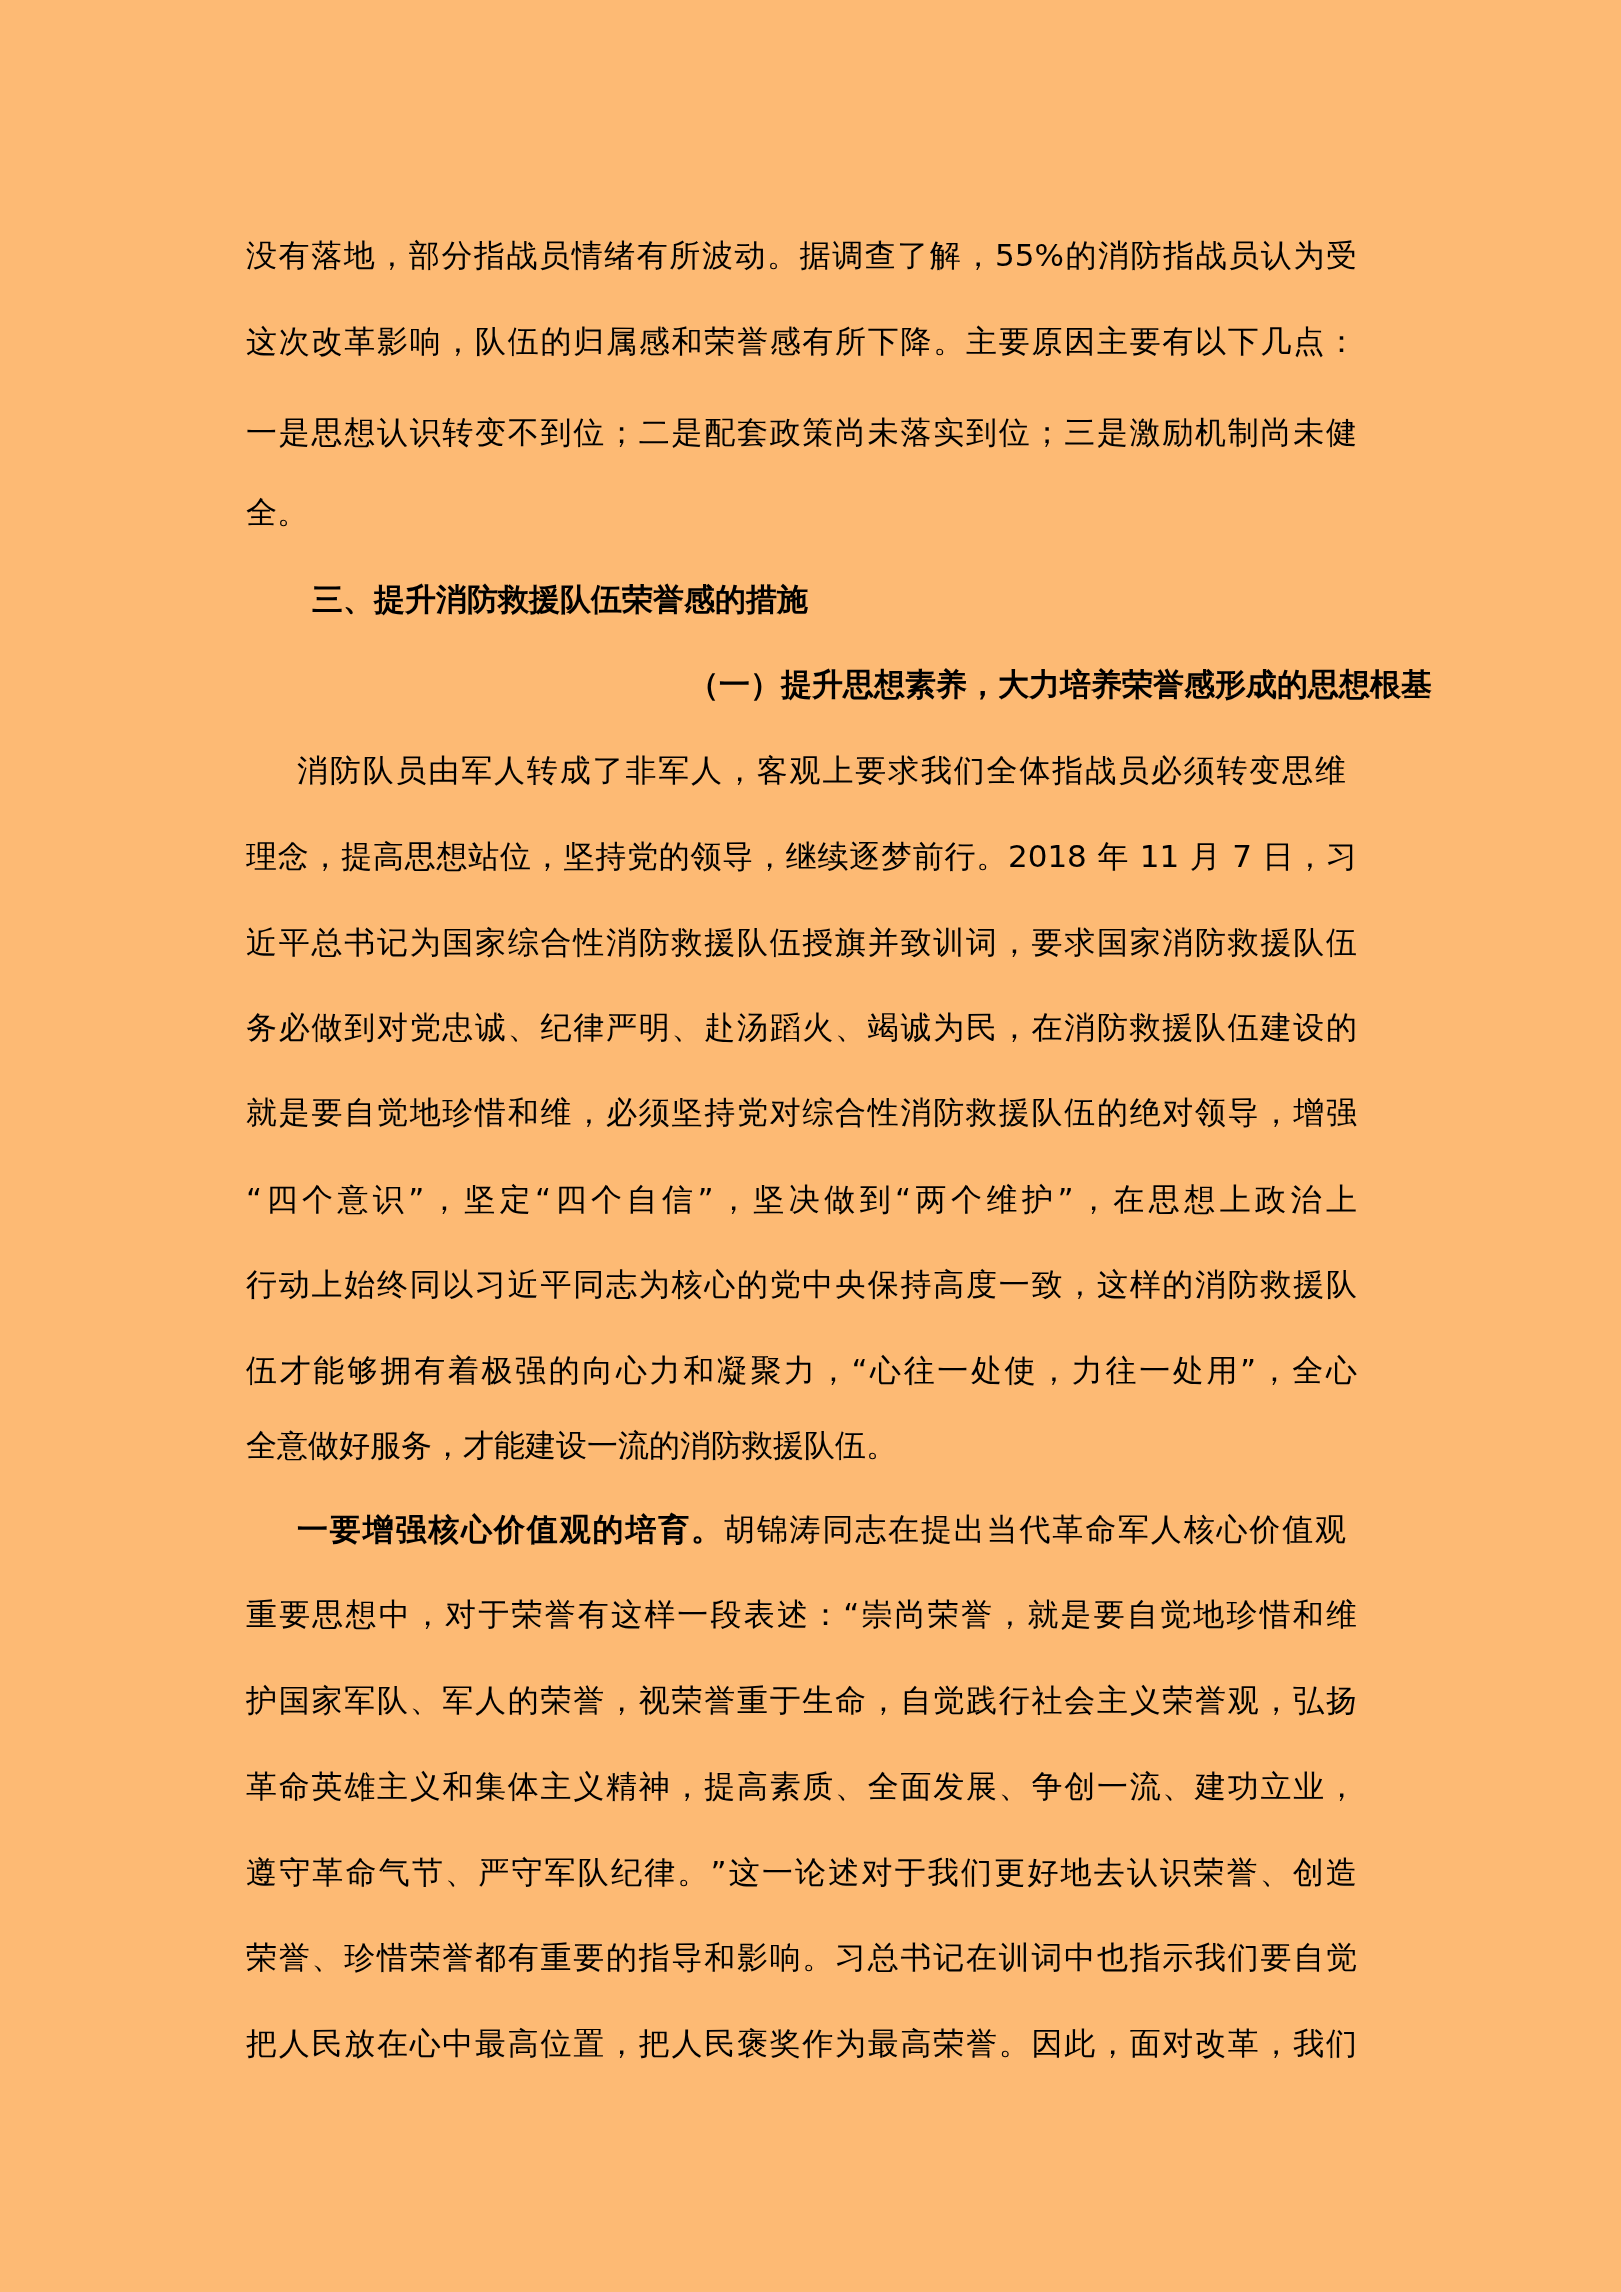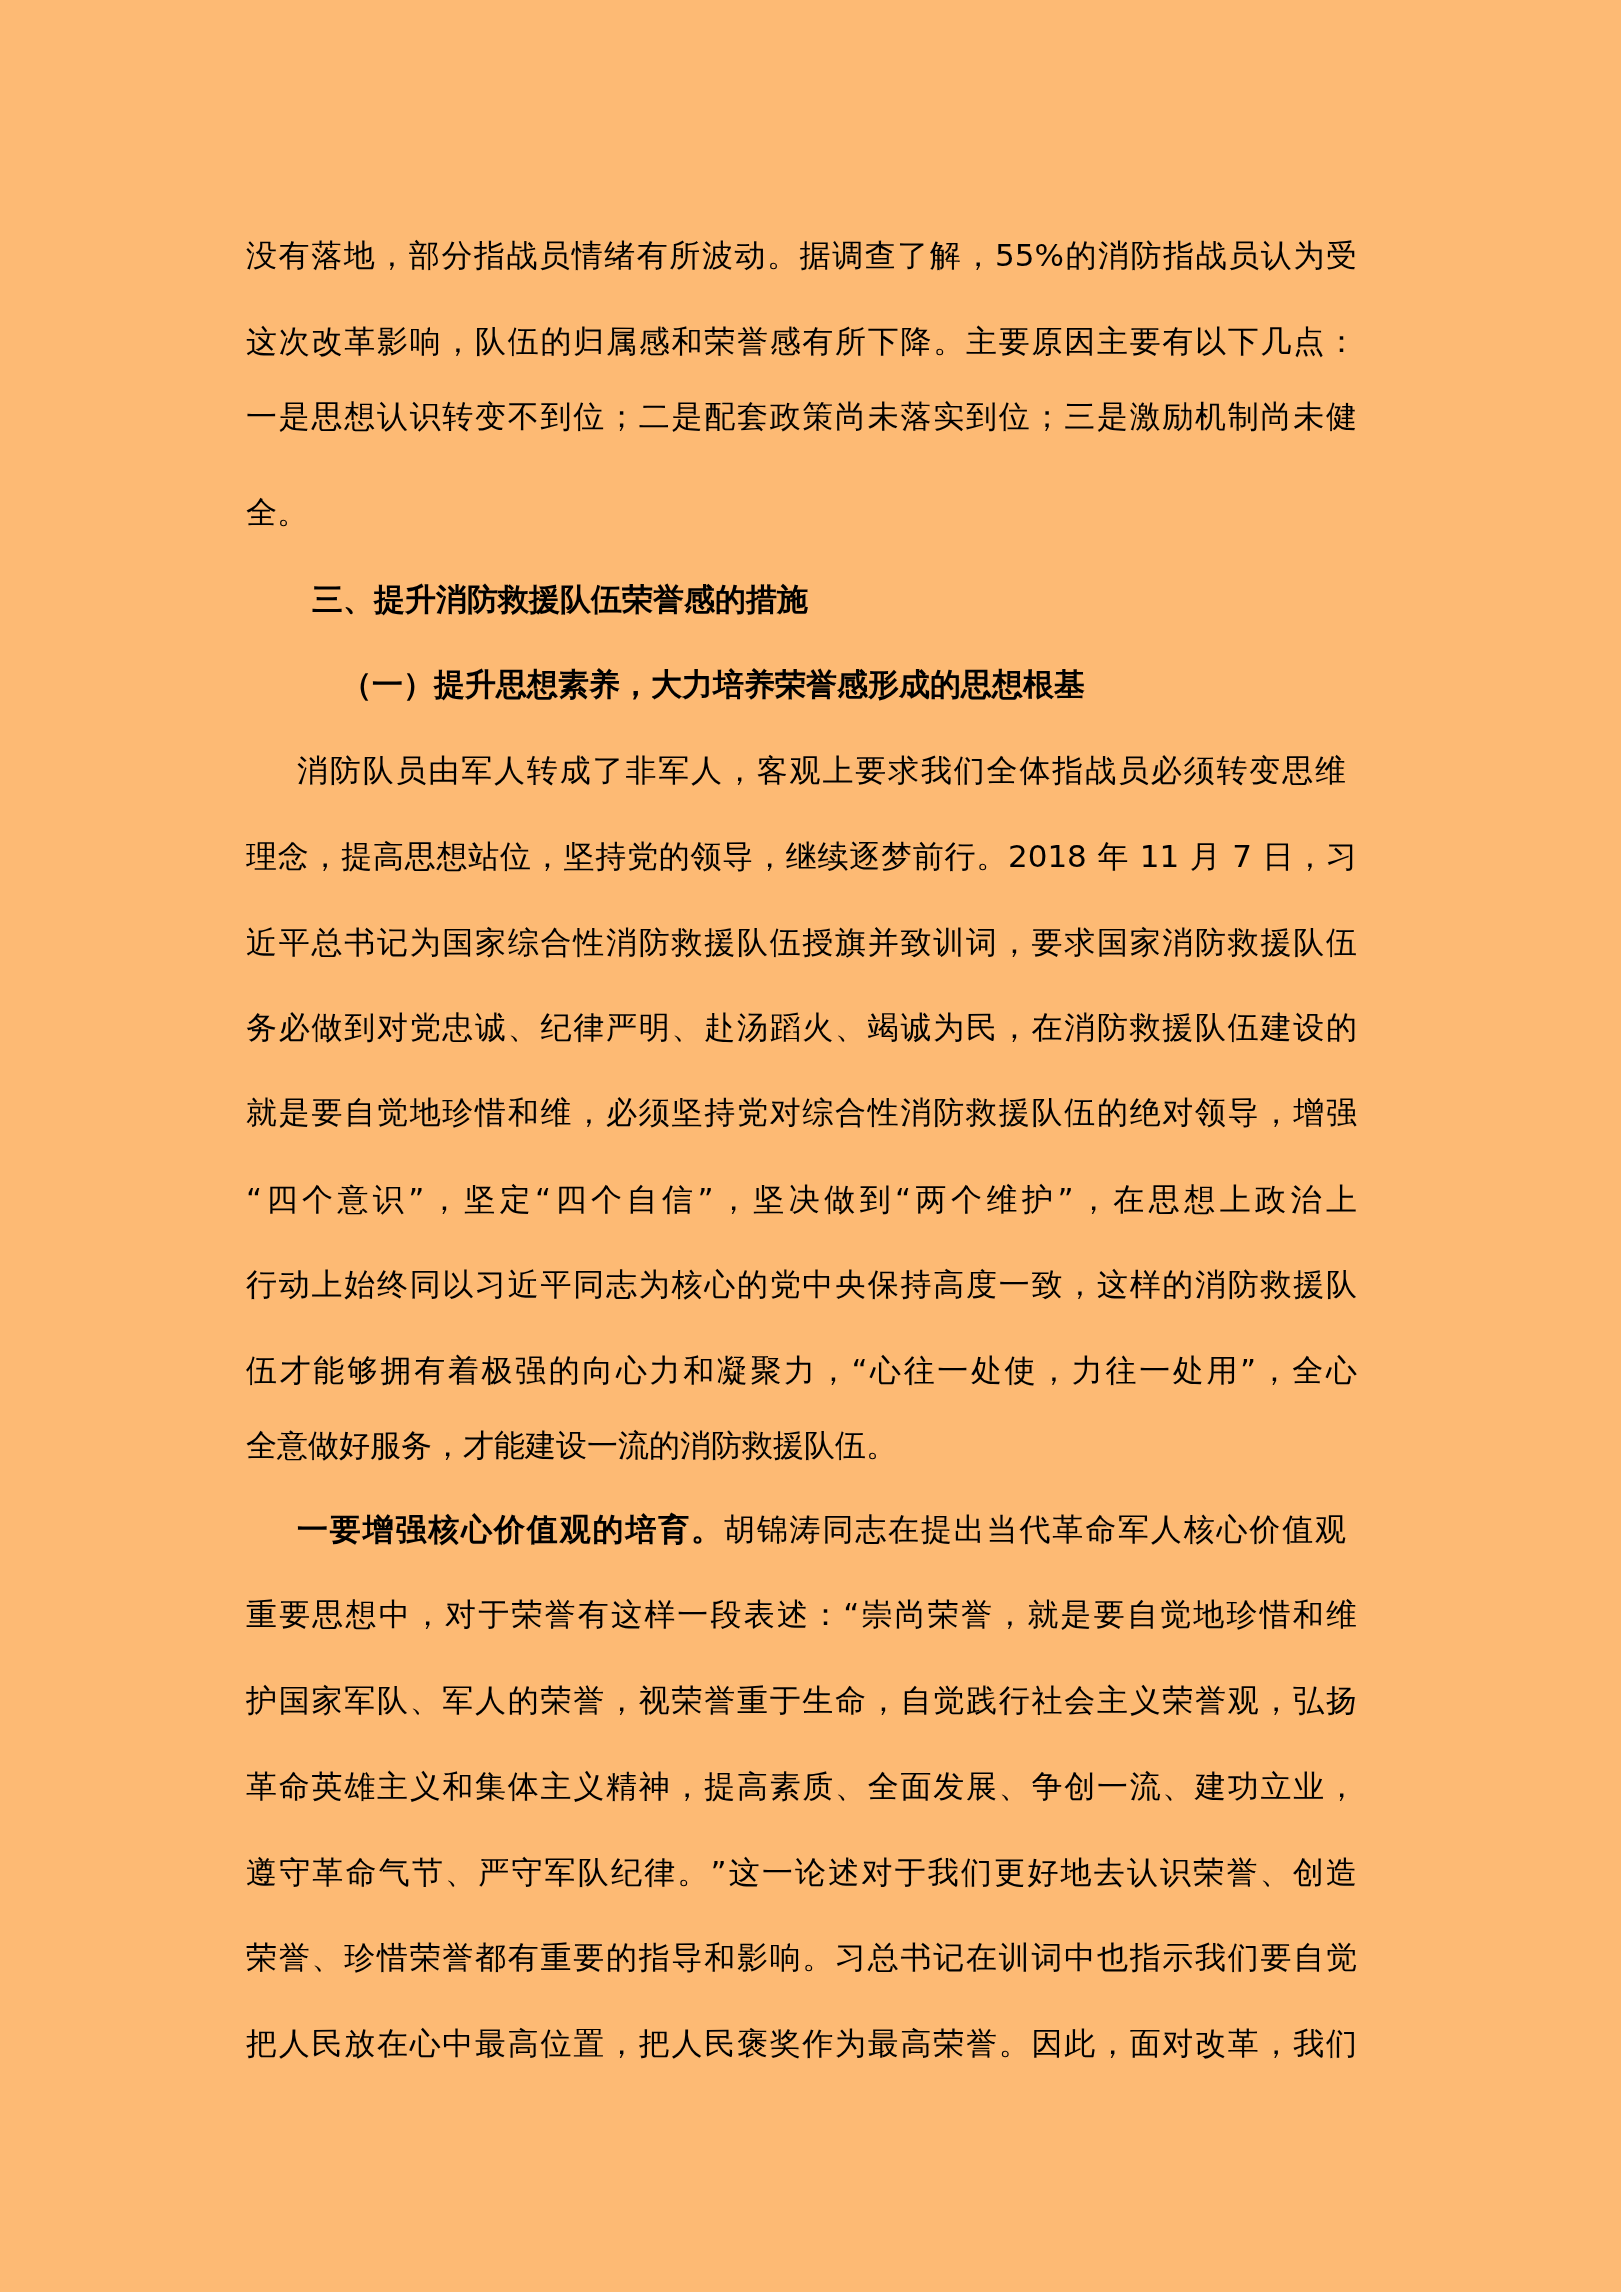--- a/index.html
+++ b/index.html
@@ -4,31 +4,31 @@
 <style>
   html, body { margin: 0; padding: 0; background: #ffffff; }
   body { width: 1621px; height: 2293px; position: relative; overflow: hidden;
          font-family: "DejaVu Sans", "Liberation Sans", sans-serif; color: #000000; }
   .page { position: absolute; left: 0; top: 0; width: 1621px; height: 2293px; background: #fdba74; }
   .line { position: absolute; left: 246px; width: 1111px; height: 86px; line-height: 86px;
           font-size: 31px; white-space: nowrap; letter-spacing: 0; }
   .justify { text-align: justify; text-align-last: justify; }
   .indent { left: 297px; width: 1049px; }
   .h1 { left: 312px; font-weight: bold; }
-  .h2 { left: 341px; font-weight: bold; }
+  .h2 { left: 321px; font-weight: bold; text-align: right; }
   .b { font-weight: bold; }
 </style>
 </head>
 <body>
 
 <div class="page">
 
   <div class="line justify" style="top:212px">没有落地，部分指战员情绪有所波动。据调查了解，55%的消防指战员认为受</div>
   <div class="line justify" style="top:298px">这次改革影响，队伍的归属感和荣誉感有所下降。主要原因主要有以下几点：</div>
-  <div class="line justify" style="top:373px">一是思想认识转变不到位；二是配套政策尚未落实到位；三是激励机制尚未健</div>
+  <div class="line justify" style="top:389px">一是思想认识转变不到位；二是配套政策尚未落实到位；三是激励机制尚未健</div>
   <div class="line" style="top:469px">全。</div>
 
   <div class="line h1" style="top:556px">三、提升消防救援队伍荣誉感的措施</div>
 
   <div class="line h2" style="top:641px">（一）提升思想素养，大力培养荣誉感形成的思想根基</div>
 
   <div class="line indent justify" style="top:727px">消防队员由军人转成了非军人，客观上要求我们全体指战员必须转变思维</div>
   <div class="line justify" style="top:813px">理念，提高思想站位，坚持党的领导，继续逐梦前行。2018 年 11 月 7 日，习</div>
   <div class="line justify" style="top:984px">务必做到对党忠诚、纪律严明、赴汤蹈火、竭诚为民，在消防救援队伍建设的</div>
   <div class="line justify" style="top:899px">近平总书记为国家综合性消防救援队伍授旗并致训词，要求国家消防救援队伍</div>

